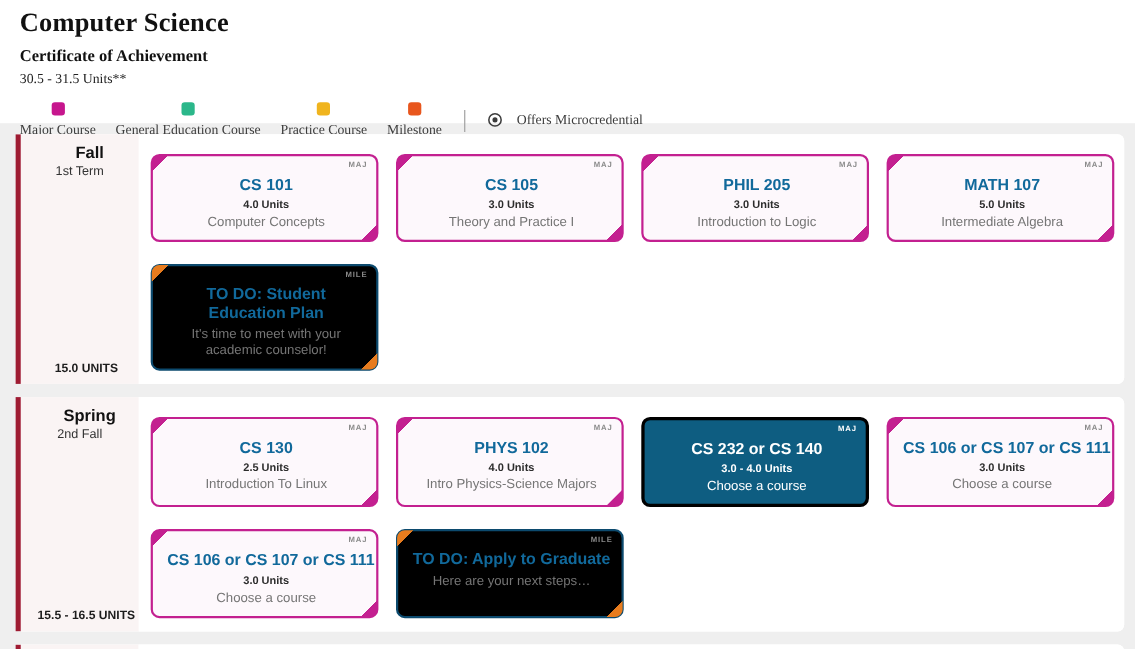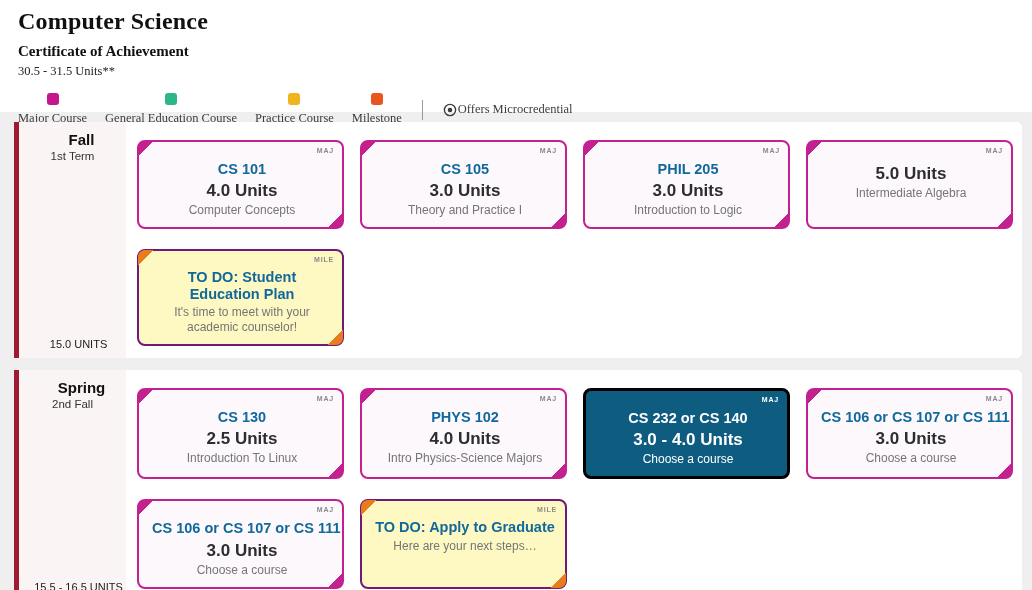--- a/index.html
+++ b/index.html
@@ -10,51 +10,51 @@
   .header { background:#ffffff; padding:8px 18px 0 18px; height:112px;font-family:Liberation Serif, serif; }
   .page-title { font-size:24px; font-weight:700; color:#111; letter-spacing:.2px; }
   .page-subtitle { font-size:15px; font-weight:700; color:#111; margin-top:8px; }
   .page-units { font-size:12.5px; color:#222; margin-top:4px; }
 
   .legend { display:flex; align-items:center; gap:18px; margin-top:14px; }
   .legend-item { display:flex; align-items:center; gap:6px;flex-direction:column; }
   .legend-swatch { width:12px; height:12px; border-radius:3px; display:inline-block; }
   .legend-label { font-size:12.5px; color:#3c3c3c; }
   .legend-divider { width:1px; height:20px; background:#9a9a9a; margin:0 2px; }
-  .micro { display:flex; align-items:flex-end; gap:1px; }
+  .micro { display:flex; align-items:flex-start; gap:13px; }
   .micro svg { display:block; }
 
   
   .map { padding:10px 10px 0 14px; display:flex; flex-direction:column; gap:12px; }
 
   .term-row { display:flex; border-left:5px solid #9e1b32; background:#ffffff;
               border-radius:0 6px 6px 0; position:relative; }
   .term-col { width:107px; background:#faf4f4; position:relative; flex:0 0 107px;
               text-align:center; padding-top:9px; }
   .term-name { font-size:15px; font-weight:700; color:#111;padding-left:18px; }
   .term-ordinal { font-size:11.5px; color:#333; margin-top:2px; }
   .term-units { position:absolute; bottom:8px; left:12px; right:0;
-                font-size:11px; font-weight:400; color:#1c1c1c; }
+                font-size:11px; font-weight:700; color:#1c1c1c; }
 
   .cards-area { flex:1; padding:18px 8px 12px 11px; display:flex; flex-wrap:wrap;
                 gap:20px 16px; align-content:flex-start; background:#fff;
                 border-radius:0 6px 6px 0;text-align:center; }
 
   
   .card { width:207px; min-height:62px; position:relative; border-radius:8px;
           padding:19px 10px 9px 13px; cursor:pointer; }
   .card .tag { position:absolute; top:5px; right:8px; font-size:7px; font-weight:700;
                letter-spacing:.8px; color:#8a8a8a; }
   .card .title { font-size:14.5px; font-weight:700; color:#11699b; line-height:1.18; }
-  .card .units { font-size:17px; font-weight:700; color:#2d2d2d; margin-top:3px; }
+  .card .units { font-size:10px; font-weight:700; color:#2d2d2d; margin-top:3px; }
   .card .desc  { font-size:12px; color:#757575; margin-top:2px; line-height:1.25; }
 
   .card.major { background:#fdf8fc; border:2px solid #c32090; }
   .card.major .title { white-space:nowrap; }
-  .card.milestone { background:#fef9c3; border:2px solid #701a75; }
+  .card.milestone { background:#000000; border:2px solid #0c4a6e; }
   .card.milestone .title { margin-top:-1px; }
 
   .card::before, .card::after { content:""; position:absolute; width:15px; height:15px;
         pointer-events:none; }
   .card::before { top:-1px; left:-1px; border-top-left-radius:7px;
         background:linear-gradient(135deg, var(--accent) 50%, transparent 50.5%); }
   .card::after { bottom:-1px; right:-1px; border-bottom-right-radius:7px;
         background:linear-gradient(-45deg, var(--accent) 50%, transparent 50.5%); }
   .card.major { --accent:#c32090; }
   .card.milestone { --accent:#e87c1e; }
@@ -135,20 +135,21 @@
 
   <div class="card major">
     <span class="tag">MAJ</span>
     <div class="title">PHIL 205</div>
     <div class="units">3.0 Units</div>
     <div class="desc">Introduction to Logic</div>
   </div>
 
   <div class="card major">
     <span class="tag">MAJ</span>
+    <div class="title">MATH 107</div>
     <div class="units">5.0 Units</div>
     <div class="desc">Intermediate Algebra</div>
   </div>
 
   <div class="card milestone">
     <span class="tag">MILE</span>
     <div class="title">TO DO: Student Education Plan</div>
 
     <div class="desc">It's time to meet with your academic counselor!</div>
   </div>

